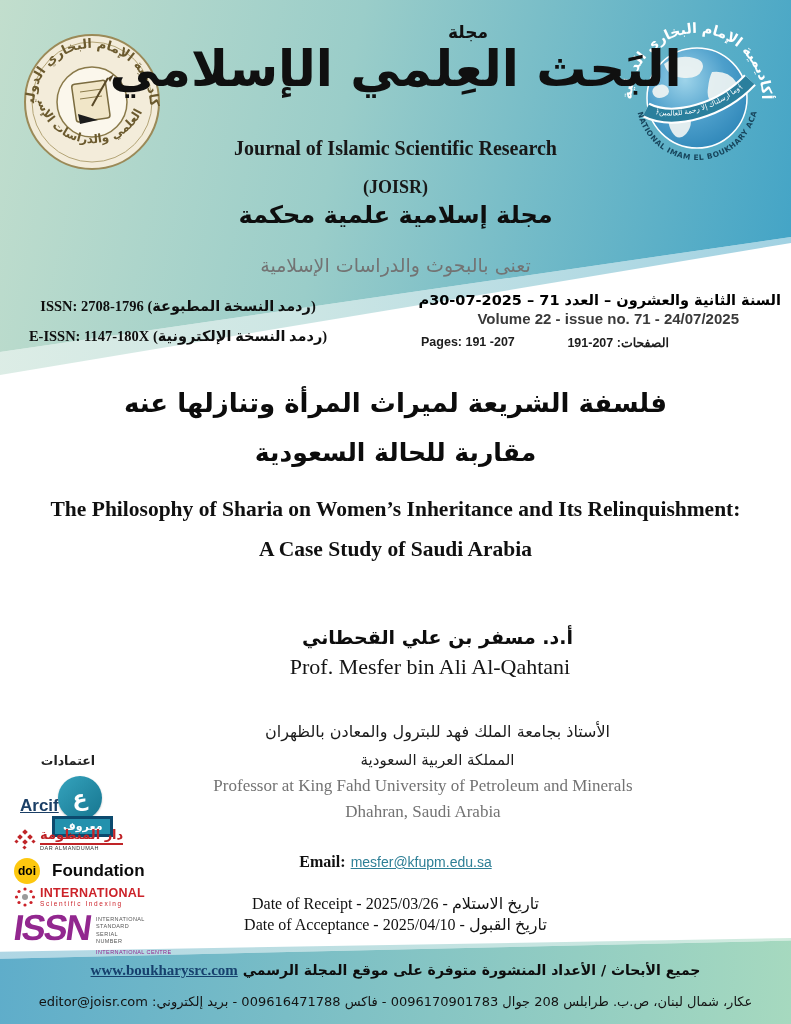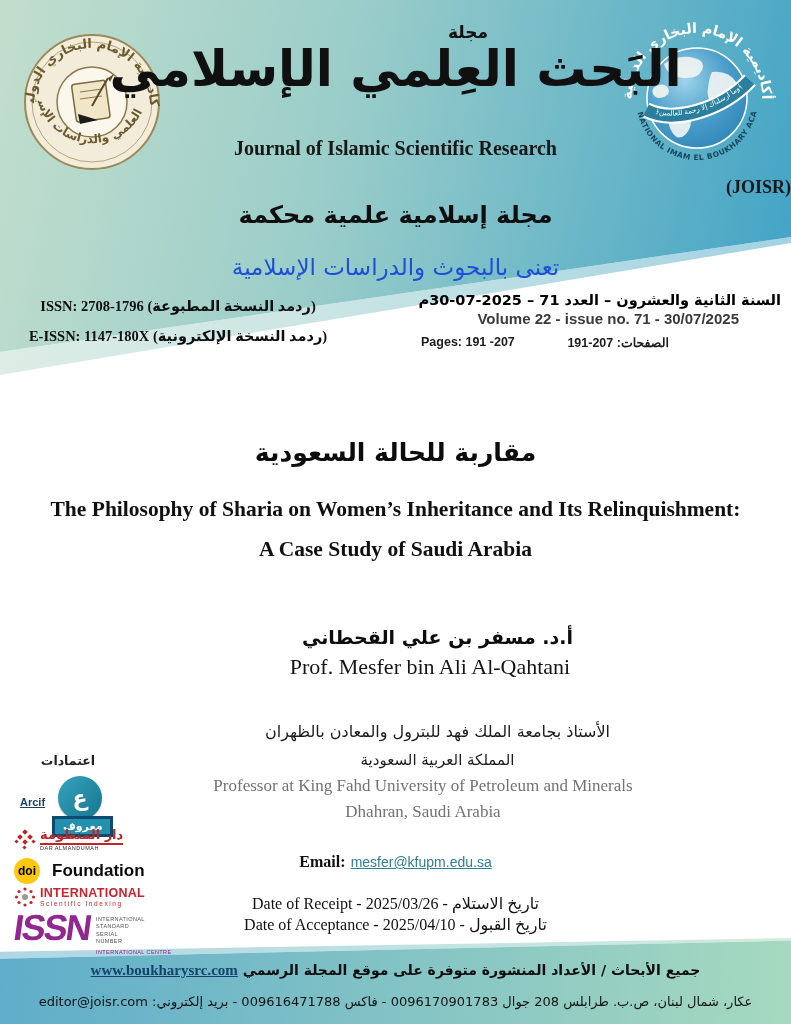--- a/index.html
+++ b/index.html
@@ -18,23 +18,23 @@
     clip-path:polygon(0 24%,100% 3%,100% 100%,0 100%);}
   .footer-strip{position:absolute;top:938px;left:0;width:791px;height:86px;
     background:linear-gradient(92deg,#5fadca 0%,#a6d9bf 100%);opacity:.5;
     clip-path:polygon(0 16%,100% 0,100% 3%,0 24%);}
   
   .c{position:absolute;left:0;width:791px;text-align:center;}
   
   .callig-small{position:absolute;left:448px;top:22px;font-size:17px;font-weight:bold;color:#111;}
   .callig-main{top:40px;font-size:50px;font-weight:bold;color:#101010;letter-spacing:-1px;}
   .journal-en{top:137px;font-family:"Liberation Serif","DejaVu Sans",serif;font-weight:bold;font-size:20px;color:#181818;}
-  .journal-abbr{top:177px;font-family:"Liberation Serif","DejaVu Sans",serif;font-weight:bold;font-size:18px;color:#181818;text-align:right;}
+  .journal-abbr{top:177px;font-family:"Liberation Serif","DejaVu Sans",serif;font-weight:bold;font-size:18px;color:#181818;}
   .journal-ar{top:201px;font-size:24px;font-weight:bold;color:#0e0e0e;}
-  .tagline-ar{top:254px;font-size:23px;color:#1d4ed8;}
+  .tagline-ar{top:254px;font-size:19px;color:#737373;}
   
   .issn-block{position:absolute;top:298px;left:16px;width:324px;text-align:center;
     font-family:"Liberation Serif","DejaVu Sans",serif;font-weight:bold;font-size:14.5px;color:#0f0f0f;}
   .issn-block .line2{margin-top:13px;}
   .issue-block{position:absolute;top:292px;left:411px;width:372px;}
   .issue-ar{direction:rtl;text-align:right;padding-right:2px;font-size:14.5px;font-weight:bold;color:#000;}
   .issue-en{font-family:"Liberation Sans",sans-serif;font-weight:bold;font-size:15px;color:#3a3a3a;text-align:right;padding-right:44px;margin-top:2px;}
   .pages-row{margin-top:8px;margin-left:10px;width:248px;display:flex;justify-content:space-between;
     font-family:"Liberation Sans",sans-serif;font-weight:bold;font-size:12.5px;color:#1d1d1d;}
   .pages-ar{direction:rtl;}
@@ -59,21 +59,21 @@
   .email-label{font-family:"Liberation Serif","DejaVu Sans",serif;font-weight:bold;font-size:16px;color:#101010;}
   .email-link{font-family:"Liberation Sans",sans-serif;font-size:14px;color:#2e7f96;text-decoration:underline;}
   .date-line{font-family:"Liberation Serif","DejaVu Sans",serif;font-size:16px;color:#111;}
   .date-receipt{top:894px;}
   .date-accept{top:915px;}
   
   .accred-heading{position:absolute;top:753px;left:26px;width:84px;text-align:center;
     font-size:12.5px;font-weight:bold;color:#222;}
   .acc-arcif{position:absolute;top:776px;left:20px;width:116px;height:58px;}
   .arcif-text{position:absolute;left:0;top:20px;font-family:"Liberation Sans",sans-serif;
-    font-size:11px;font-weight:bold;color:#1b3f66;text-decoration:underline;}
+    font-size:17px;font-weight:bold;color:#1b3f66;text-decoration:underline;}
   .arcif-circle{position:absolute;left:38px;top:0;width:44px;height:44px;border-radius:50%;
     background:linear-gradient(135deg,#35a3bd,#16758f);color:#fff;display:flex;align-items:center;
     justify-content:center;font-size:22px;font-weight:bold;box-shadow:0 1px 2px rgba(0,0,0,.25);}
   .maarouf-box{position:absolute;left:32px;top:40px;background:#2391ad;color:#fff;
     font-size:11px;font-weight:bold;padding:1px 8px;border:3px solid #0c4a6e;}
   .acc-dar{position:absolute;top:828px;left:14px;display:flex;align-items:center;gap:4px;}
   .dar-col{display:flex;flex-direction:column;line-height:1;}
   .dar-ar{color:#c02428;font-size:13px;font-weight:bold;}
   .dar-en{color:#333;font-size:5.5px;font-family:"Liberation Sans",sans-serif;letter-spacing:.5px;margin-top:2px;border-top:2px solid #c02428;padding-top:1px;}
   .acc-doi{position:absolute;top:858px;left:14px;display:flex;align-items:center;gap:12px;}
@@ -172,27 +172,28 @@
   <div class="c journal-ar" dir="rtl">مجلة إسلامية علمية محكمة</div>
   <div class="c tagline-ar" dir="rtl">تعنى بالبحوث والدراسات الإسلامية</div>
 
   <div class="issn-block">
     <div class="line1">ISSN: 2708-1796 (ردمد النسخة المطبوعة)</div>
     <div class="line2">E-ISSN: 1147-180X (ردمد النسخة الإلكترونية)</div>
   </div>
 
   <div class="issue-block">
     <div class="issue-ar">السنة الثانية والعشرون – العدد 71 – 2025-07-30م</div>
-    <div class="issue-en">Volume 22 - issue no. 71 - 30/07/2025</div>
+    <div class="issue-en">Volume 22 - issue no. 71 - 24/07/2025</div>
     <div class="pages-row">
       <span class="pages-en">Pages: 191 -207</span>
       <span class="pages-ar">الصفحات: 207-191</span>
     </div>
   </div>
 
+  <div class="c title-ar-1" dir="rtl">فلسفة الشريعة لميراث المرأة وتنازلها عنه</div>
   <div class="c title-ar-2" dir="rtl">مقاربة للحالة السعودية</div>
   <div class="c title-en title-en-1">The Philosophy of Sharia on Women’s Inheritance and Its Relinquishment:</div>
   <div class="c title-en title-en-2">A Case Study of Saudi Arabia</div>
 
   <div class="author-ar" dir="rtl">أ.د. مسفر بن علي القحطاني</div>
   <div class="author-en">Prof. Mesfer bin Ali Al-Qahtani</div>
   <div class="affil-ar affil-ar-1" dir="rtl">الأستاذ بجامعة الملك فهد للبترول والمعادن بالظهران</div>
   <div class="affil-ar affil-ar-2" dir="rtl">المملكة العربية السعودية</div>
   <div class="affil-en affil-en-1">Professor at King Fahd University of Petroleum and Minerals</div>
   <div class="affil-en affil-en-2">Dhahran, Saudi Arabia</div>

